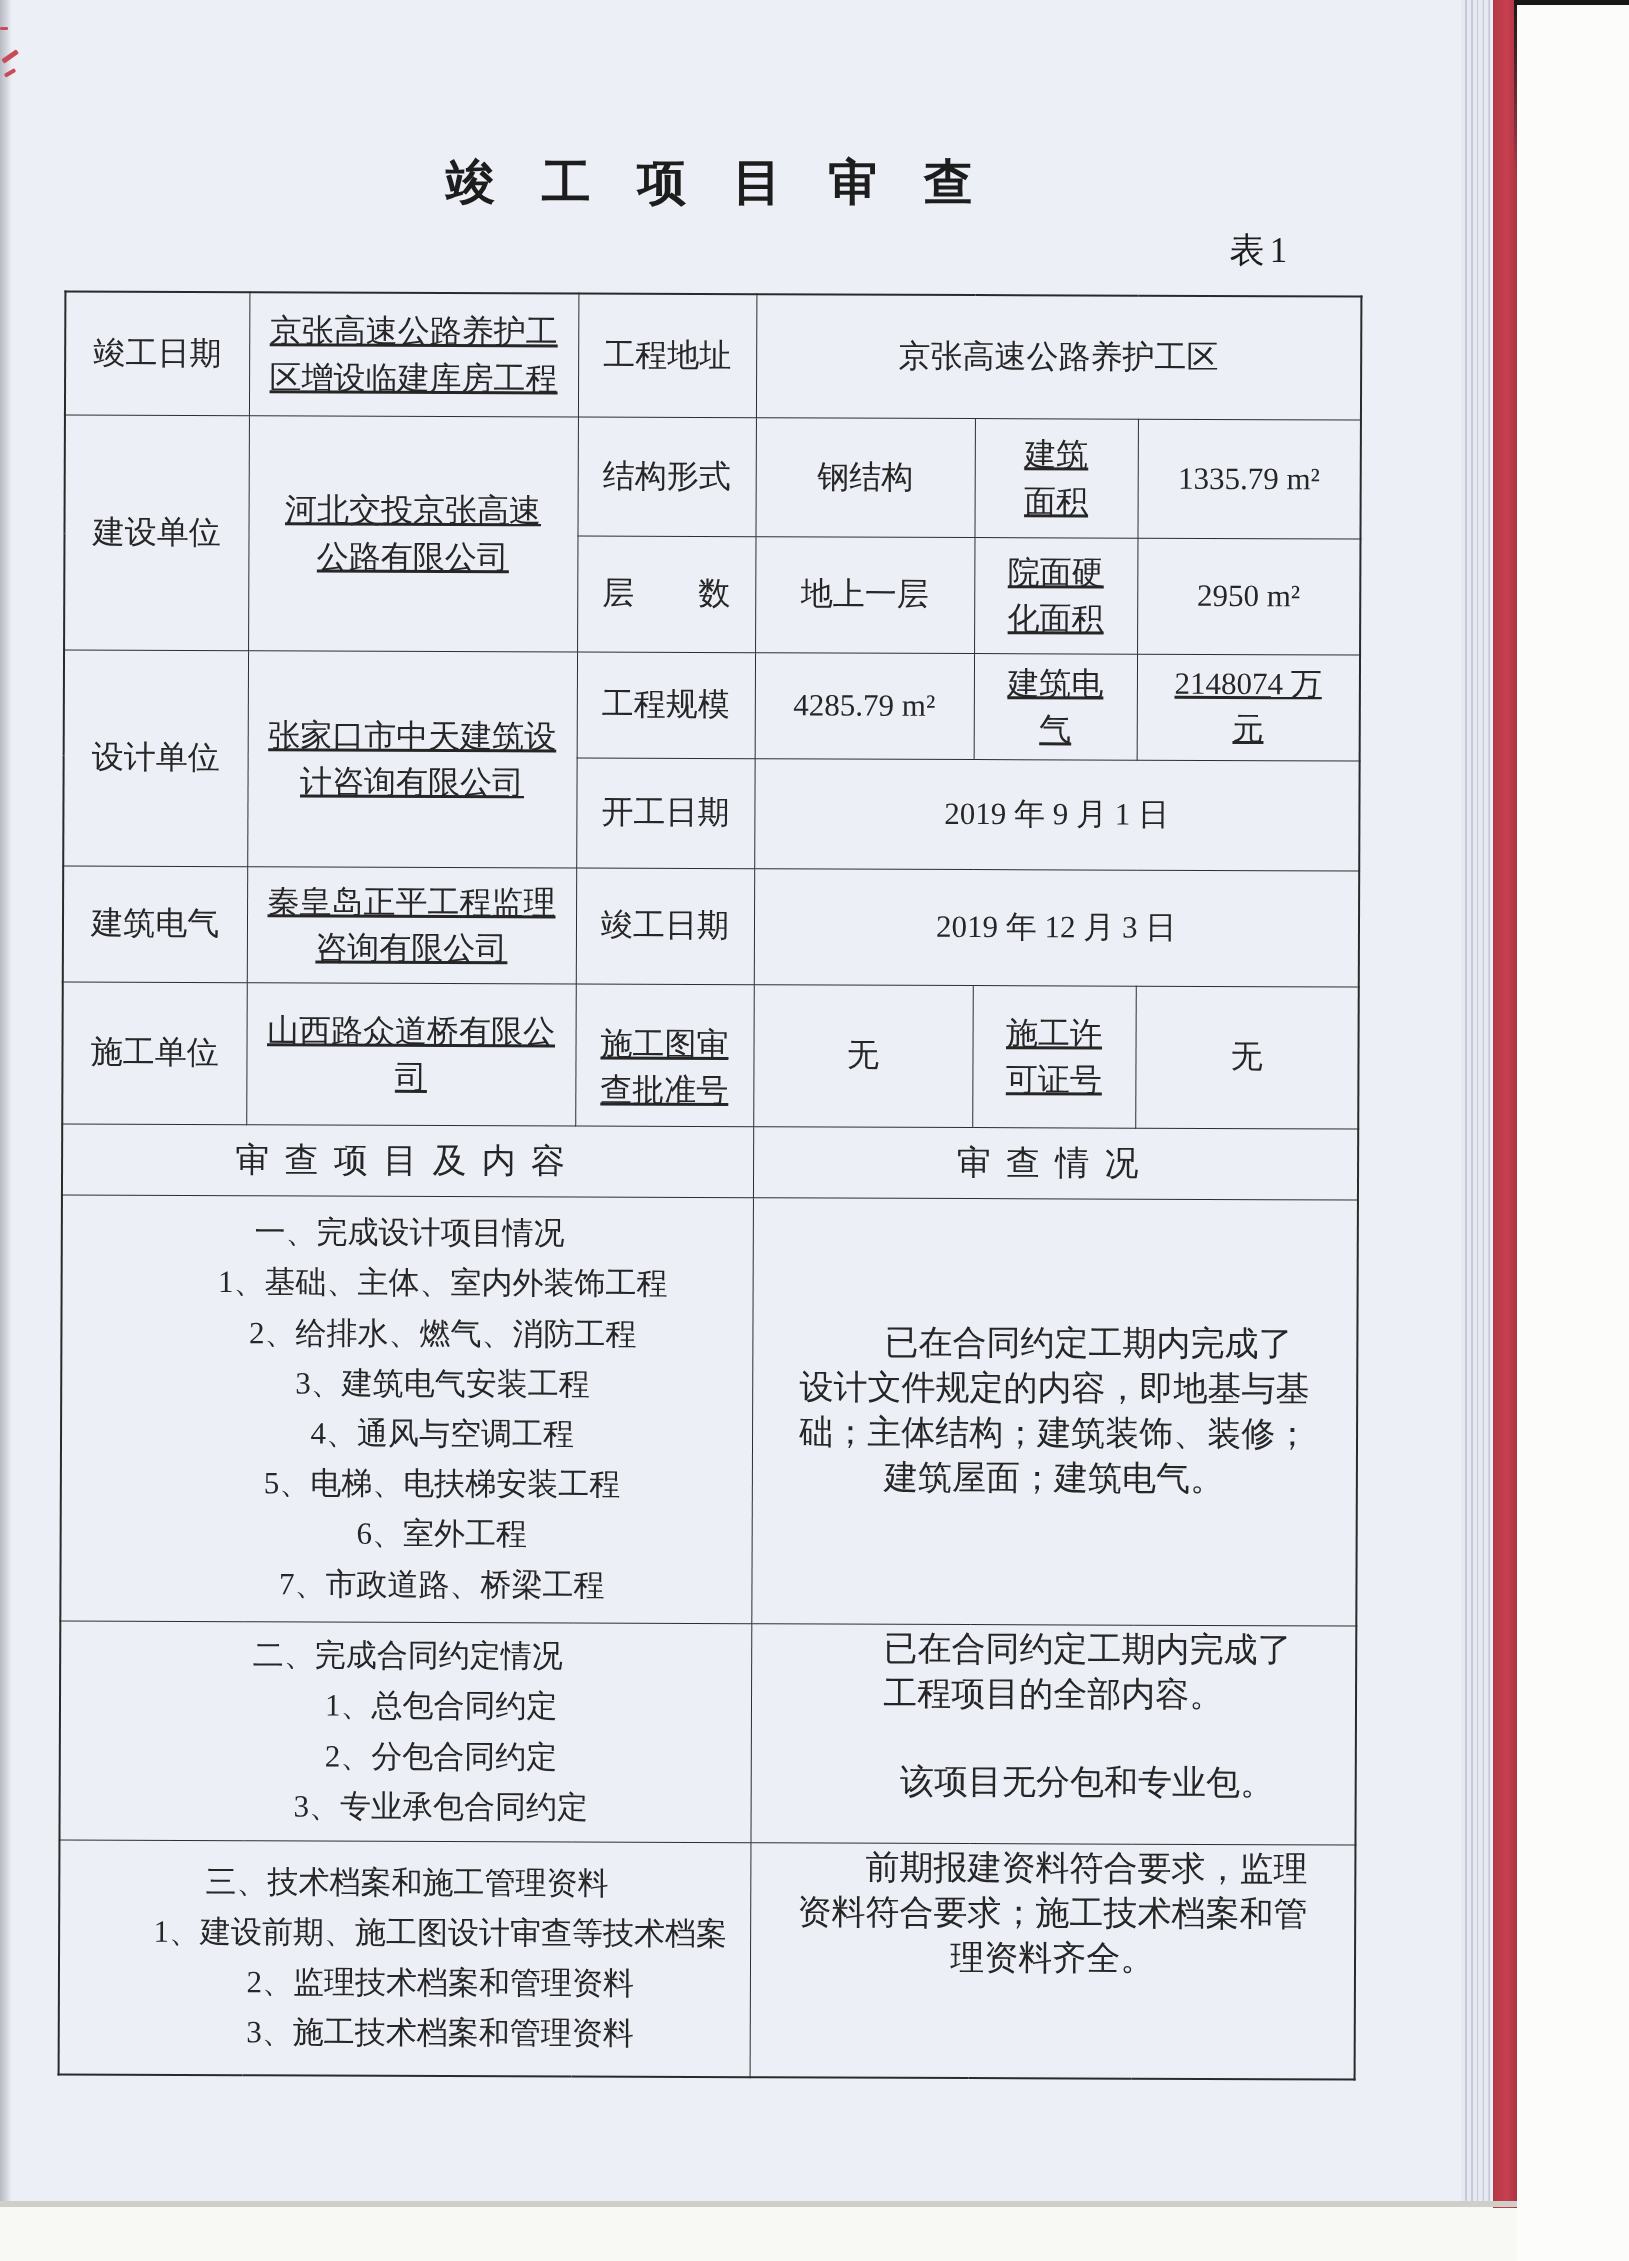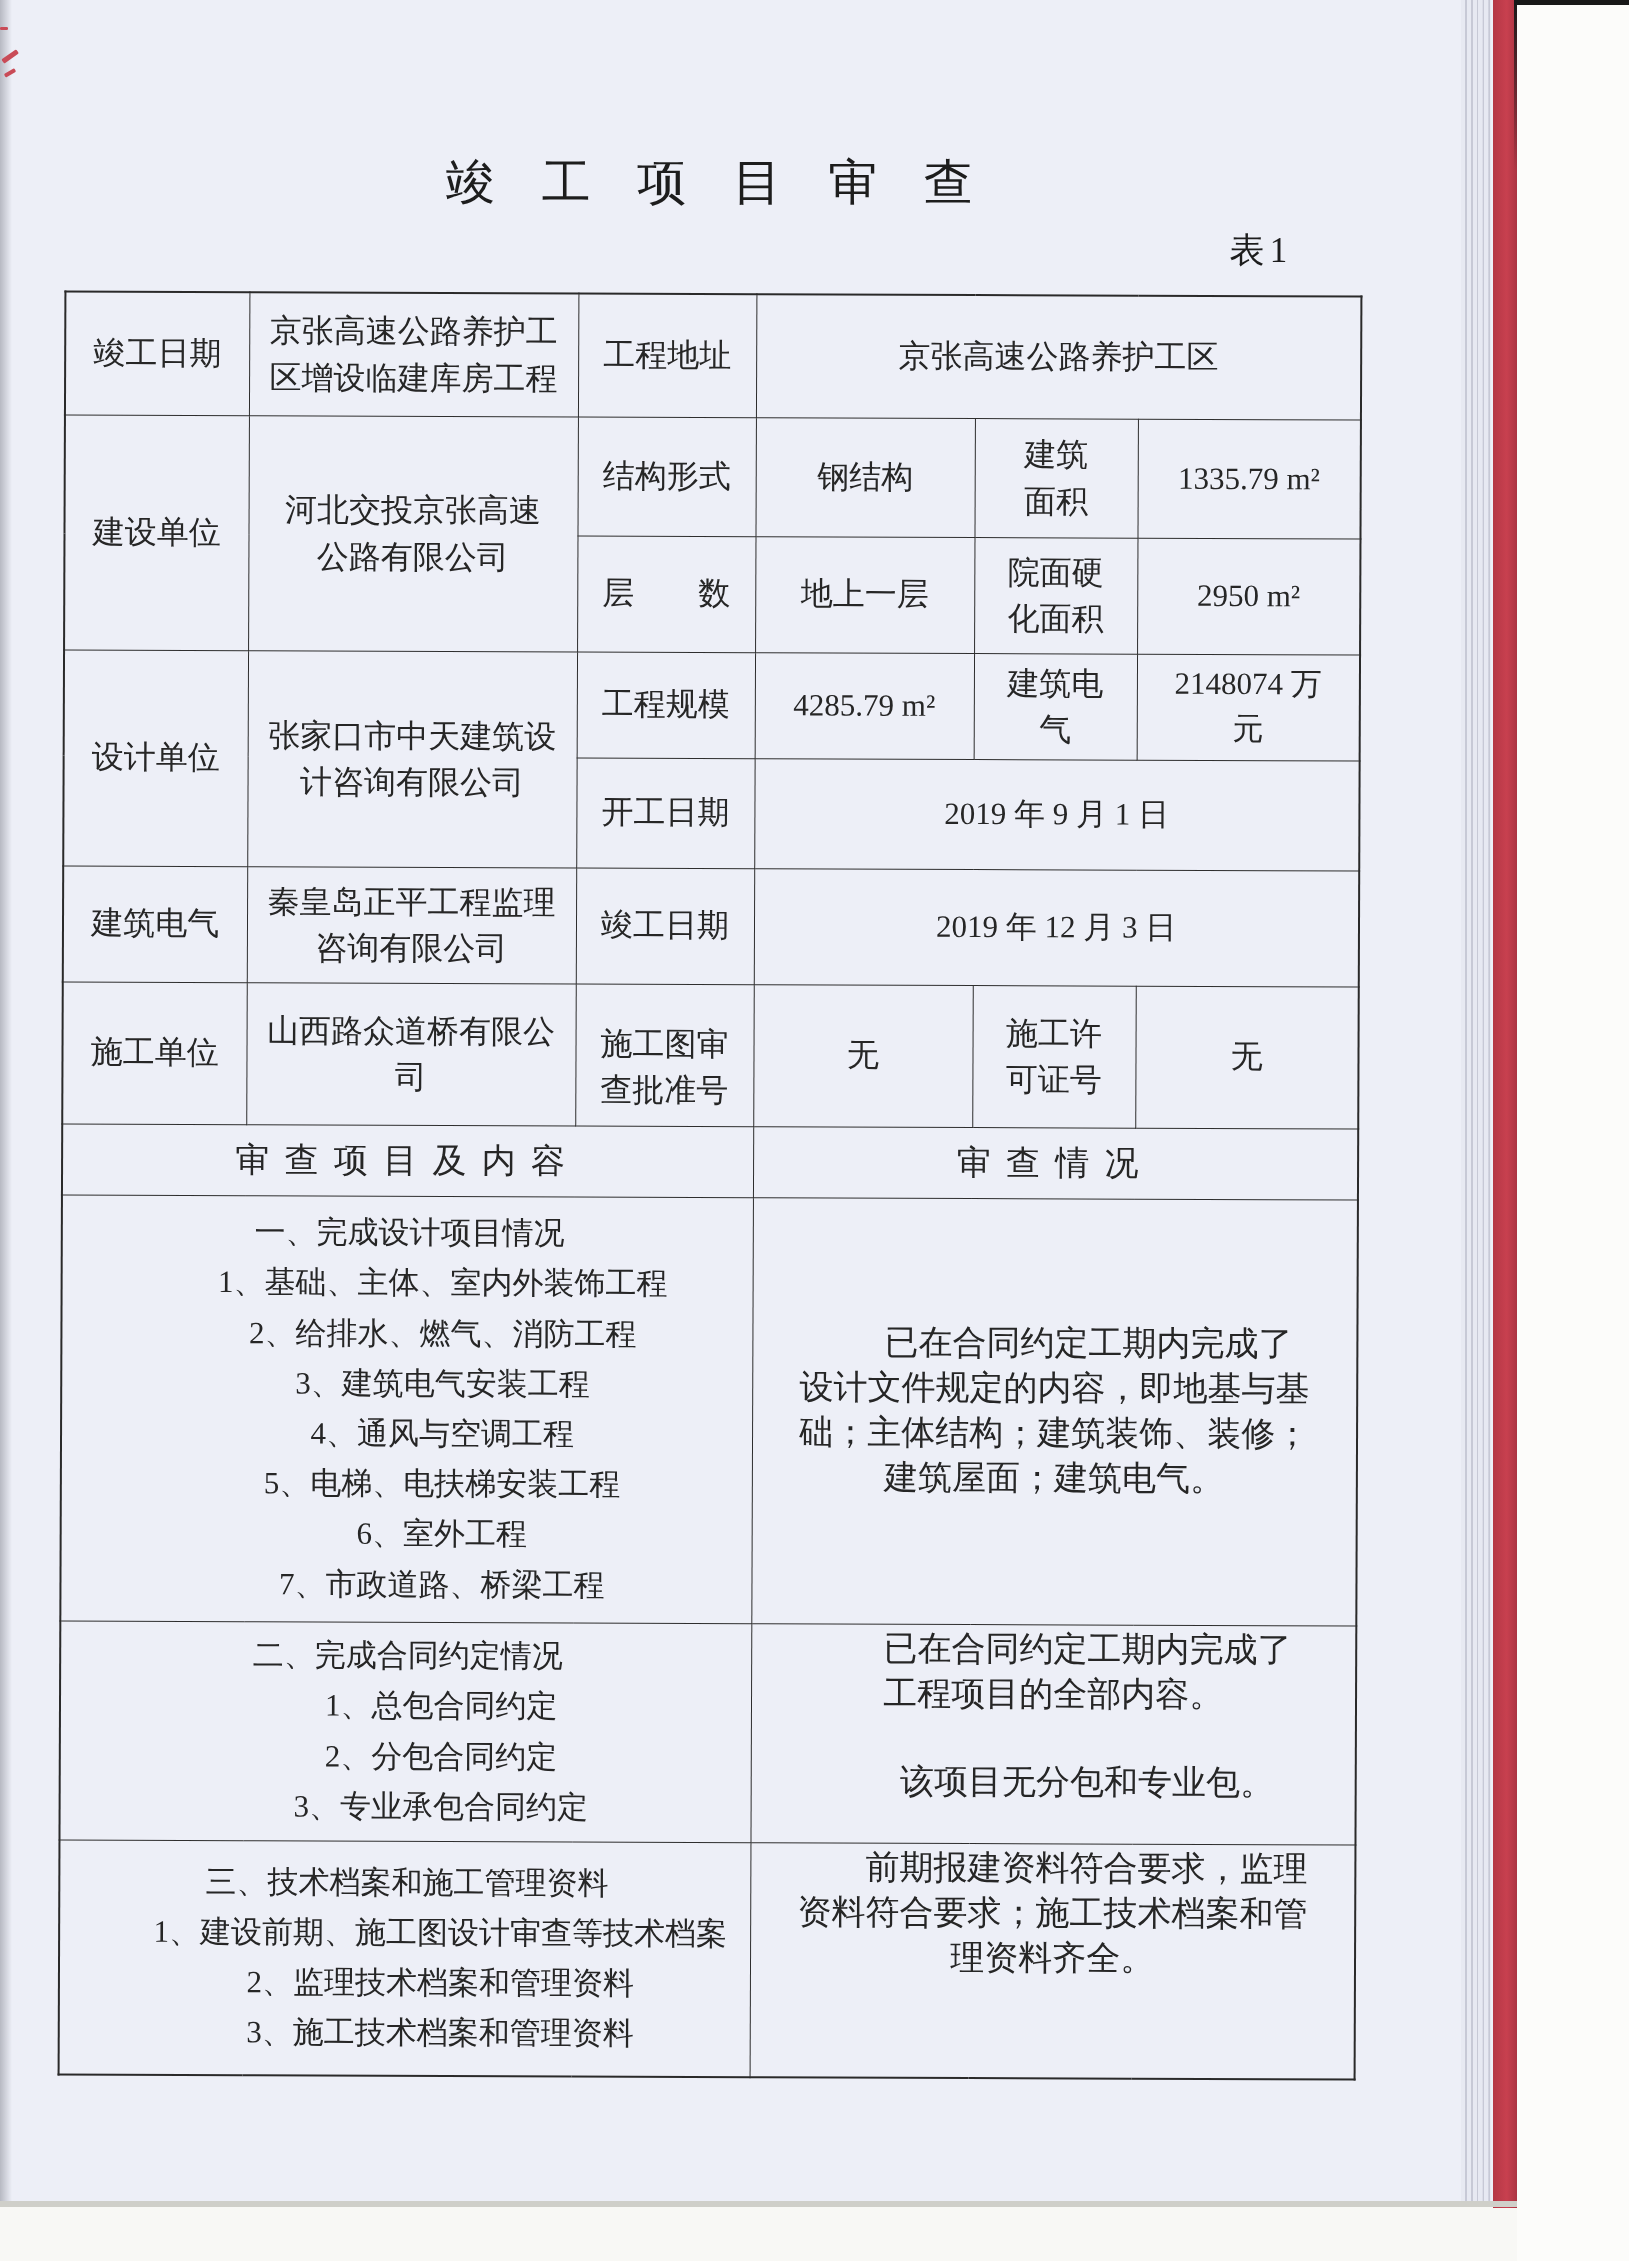--- a/index.html
+++ b/index.html
@@ -44,21 +44,21 @@
     background:linear-gradient(#181818,rgba(24,24,24,0));
   }
   .redmark{position:absolute;background:#c94b57;border-radius:1.3px;}
   .redmark.m1{left:1.3px;top:54px;width:18px;height:4.5px;transform:rotate(-35deg);}
   .redmark.m2{left:3.9px;top:71px;width:11.6px;height:3.9px;transform:rotate(-30deg);}
   .redmark.m3{left:0;top:27px;width:7.7px;height:3.2px;}
 
   
   .doc-title{
     position:absolute;left:61px;top:150px;width:1297px;
-    text-align:center;font-size:49px;font-weight:400;
+    text-align:center;font-size:49px;font-weight:700;
     letter-spacing:0.95em;padding-left:0.95em;box-sizing:border-box;
     color:#1d1d1d;
   }
   .sheet-tag{
     position:absolute;left:1190px;top:227px;width:142px;
     font-size:35px;letter-spacing:5.2px;color:#1d1d1d;text-align:center;
   }
 
   
   table.form{
@@ -66,21 +66,21 @@
     border-collapse:collapse;table-layout:fixed;
     transform:rotate(0.22deg);
     font-size:32px;color:#262626;
   }
   table.form td{
     border:1.9px solid #2e2e2e;
     text-align:center;vertical-align:middle;
     padding:2.6px 3.9px;overflow:hidden;
   }
   table.form{border:2.6px solid #2a2a2a;}
-  .wrapbox{display:inline-block;line-height:1.45;}
+  .wrapbox{display:inline-block;line-height:1.45;text-decoration:underline;}
   .w2{width:2.15em;} .w3{width:3.15em;} .w4{width:4.2em;margin-top:24px;}
   .w5n{width:5.2em;} .w8{width:8.3em;} .w9{width:9.25em;}
   .num{font-size:31px;}
   .sec-left{
     text-align:left;vertical-align:top;
     padding:17px 9px 6.4px 9px;
     font-size:31px;line-height:1.62;
   }
   .sec-title{padding-left:3.9px;white-space:nowrap;}
   .sec-item{padding-left:71px;white-space:nowrap;}

